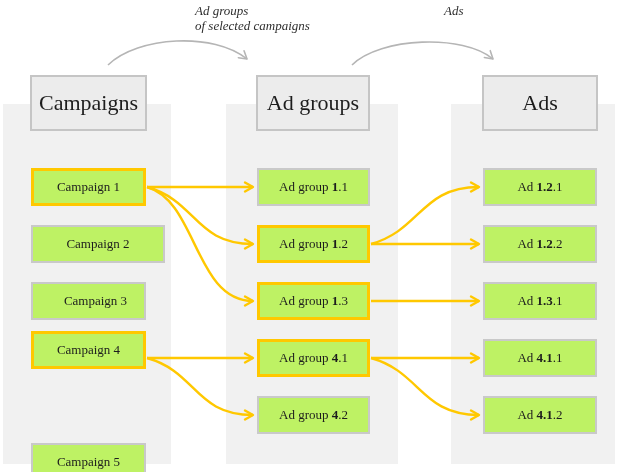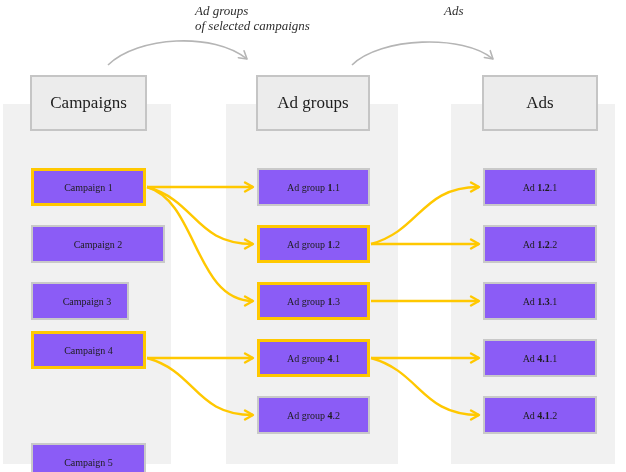--- a/index.html
+++ b/index.html
@@ -16,30 +16,30 @@
     font-family:Liberation Serif, serif;color:var(--text);
   }
   .strip{position:absolute;top:104px;height:360px;background:var(--strip-fill);}
   .strip.c1{left:3px;width:168px;}
   .strip.c2{left:226px;width:172px;}
   .strip.c3{left:451px;width:164px;}
   .hdr{
     position:absolute;top:75px;height:56px;background:var(--header-fill);
     border:2px solid var(--header-border);box-sizing:border-box;
     display:flex;align-items:center;justify-content:center;
-    font-size:17px;color:#1d1d1d;
+    font-size:22px;color:#1d1d1d;
   }
   .hdr.c1{left:30px;width:117px;}
   .hdr.c2{left:256px;width:114px;}
   .hdr.c3{left:482px;width:116px;}
   .item{
-    position:absolute;height:38px;background:#8b5cf6;
+    position:absolute;height:38px;background:#bef264;
     border:2px solid var(--box-border);box-sizing:border-box;
     display:flex;align-items:center;justify-content:center;
-    font-size:10px;color:#1d1d1d;white-space:pre;
+    font-size:13px;color:#1d1d1d;white-space:pre;
   }
   .item.selected{border:3px solid var(--accent);}
   .item b{font-weight:700;}
   .note{
     position:absolute;font-size:13px;font-style:italic;color:#2e2e2e;
     line-height:14.5px;white-space:pre;
   }
   .note.n1{left:195px;top:4px;}
   .note.n2{left:444px;top:4px;}
   svg.layer{position:absolute;left:0;top:0;pointer-events:none;}
@@ -56,21 +56,21 @@
   <div class="note n1"><span>Ad groups</span><br><span>of selected campaigns</span></div>
   <div class="note n2"><span>Ads</span><br></div>
 
   <div class="hdr c1">Campaigns</div>
   <div class="hdr c2">Ad groups</div>
   <div class="hdr c3">Ads</div>
 
   <div>
       <div class="item selected" style="left: 31px; top: 168px; width: 115px;"><span>Campaign 1</span></div>
       <div class="item" style="left: 31px; top: 225px; width: 134px;"><span>Campaign 2</span></div>
-      <div class="item" style="left: 31px; top: 282px; width: 98px; padding-left: 14px;"><span>Campaign 3</span></div>
+      <div class="item" style="left: 31px; top: 282px; width: 115px; padding-left: 14px;"><span>Campaign 3</span></div>
       <div class="item selected" style="left: 31px; top: 331px; width: 115px;"><span>Campaign 4</span></div>
       <div class="item" style="left: 31px; top: 396px; width: 115px; margin-top: 47px;"><span>Campaign 5</span></div>
     </div>
   <div>
       <div class="item" style="left: 257px; top: 168px; width: 113px;"><span>Ad group </span><b>1</b><span>.1</span></div>
       <div class="item selected" style="left: 257px; top: 225px; width: 113px;"><span>Ad group </span><b>1</b><span>.2</span></div>
       <div class="item selected" style="left: 257px; top: 282px; width: 113px;"><span>Ad group </span><b>1</b><span>.3</span></div>
       <div class="item selected" style="left: 257px; top: 339px; width: 113px;"><span>Ad group </span><b>4</b><span>.1</span></div>
       <div class="item" style="left: 257px; top: 396px; width: 113px;"><span>Ad group </span><b>4</b><span>.2</span></div>
     </div>

